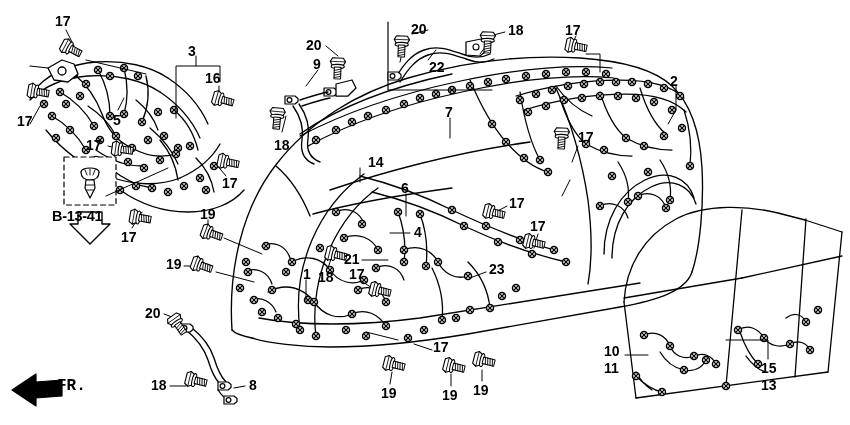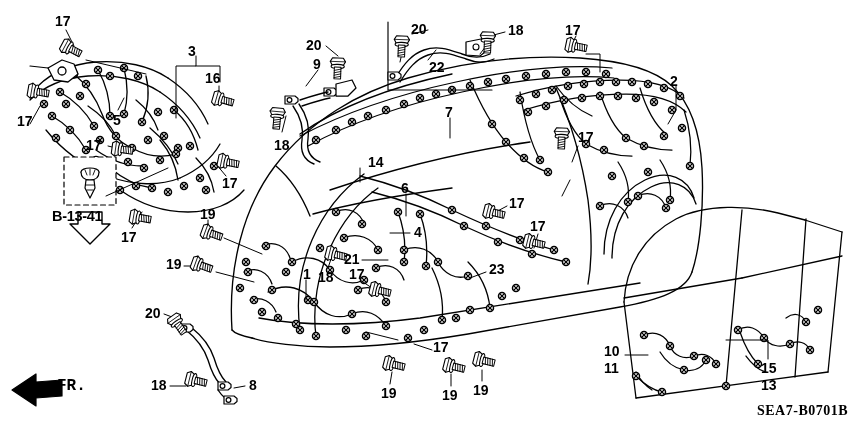--- a/index.html
+++ b/index.html
@@ -602,15 +602,14 @@
 <div class="lbl" style="left:473px; top:383px;">19</div>
 <div class="lbl" style="left:604px; top:344px;">10</div>
 <div class="lbl" style="left:604px; top:361px;">11</div>
 <div class="lbl" style="left:761px; top:361px;">15</div>
 <div class="lbl" style="left:761px; top:378px;">13</div>
 
 <div class="refblk" style="left:52px; top:208px;">B-13-41</div>
 
 <div class="frtxt" style="left:57px; top:377px;">FR.</div>
 
-<div class="partno" style="left:757px; top:403px;">SEA7-B0701B</div>
 
 </div>
 
 </body></html>

